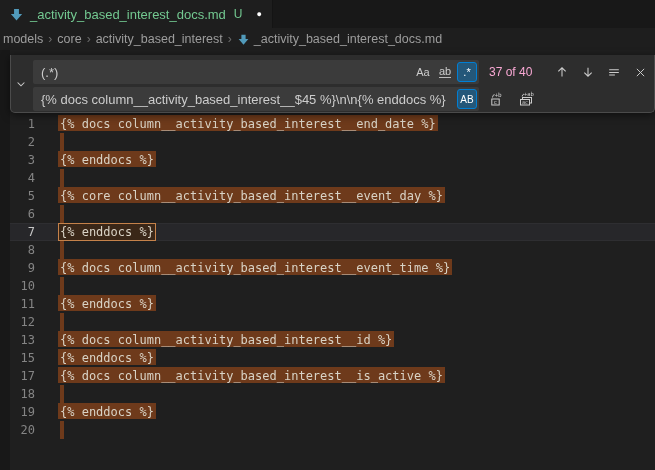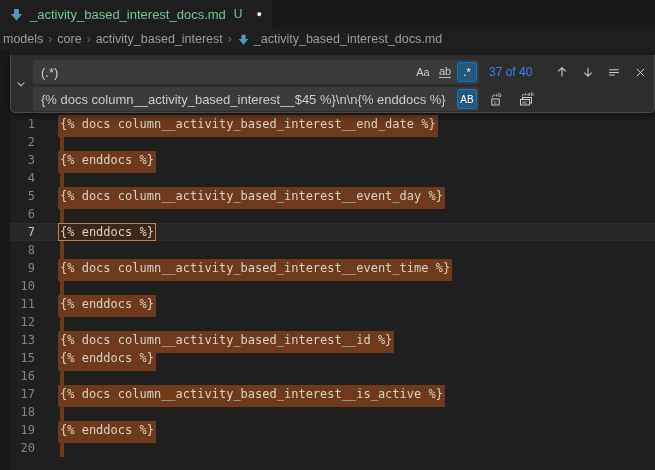--- a/index.html
+++ b/index.html
@@ -46,21 +46,21 @@
   }
   .line { display:flex; height:18px; line-height:18px; }
   .line.current { background:#27272a; box-shadow:0 -1px 0 #2e2e31 inset, 0 1px 0 #2e2e31 inset; }
   .gutter {
     width:25px; text-align:right; color:#858585;
     flex:none; user-select:none;
   }
   .line.current .gutter { color:#c6c6c6; }
   .code { margin-left:25px; white-space:pre; color:#d9d3c6; }
   .match {
-    display:inline-block; background:#6e3a1b; height:22px; line-height:18px;
+    display:inline-block; background:#6e3a1b; height:16px; line-height:18px;
     padding:0 2px; margin:0 -2px;text-align:center;
   }
   .match-empty {
     display:inline-block; background:#6e3a1b; width:4px; height:18px;
     vertical-align:top;
   }
   .match-current {
     display:inline-block; background:#3a2718; height:18px; line-height:16px;
     border:1px solid #c5824a; padding:0 1px; margin:0 -2px;
   }
@@ -86,21 +86,21 @@
   }
   .fw-input .value { flex:1 1 auto; overflow:hidden; white-space:nowrap; }
   .opt-btn {
     flex:none; width:20px; height:20px; margin-left:2px;
     display:flex; align-items:center; justify-content:center;
     border-radius:3px; border:1px solid transparent;
     font-size:11px; color:#cccccc; cursor:pointer; user-select:none;
   }
   .opt-btn.active { background:#245779; border-color:#007fd4; color:#ffffff; }
   .opt-underline { border-bottom:1px solid #bbbbbb; line-height:11px; }
-  .fw-count { font-size:12px; color:#3b82f6; margin-left:10px; min-width:58px; }
+  .fw-count { font-size:12px; color:#f9a8d4; margin-left:10px; min-width:58px; }
   .icon-btn {
     width:22px; height:22px; border-radius:4px;
     display:flex; align-items:center; justify-content:center;
     color:#cccccc; cursor:pointer; flex:none;
   }
   .fw-nav { display:flex; align-items:center; gap:4px; margin-left:4px; }
   .fw-replace-actions { display:flex; align-items:center; gap:6px; margin-left:8px; }
   svg { display:block; }
 </style>
 </head>
@@ -150,21 +150,21 @@
       <div class="line">
         <span class="gutter">3</span>
         <span class="code"><span class="match">{% enddocs %}</span></span>
       </div>
       <div class="line">
         <span class="gutter">4</span>
         <span class="code"><span class="match-empty"></span></span>
       </div>
       <div class="line">
         <span class="gutter">5</span>
-        <span class="code"><span class="match">{% docs column__activity_based_interest__event_day %}</span></span>
+        <span class="code"><span class="match">{% core column__activity_based_interest__event_day %}</span></span>
       </div>
       <div class="line">
         <span class="gutter">6</span>
         <span class="code"><span class="match-empty"></span></span>
       </div>
       <div class="line current">
         <span class="gutter">7</span>
         <span class="code"><span class="match-current">{% enddocs %}</span></span>
       </div>
       <div class="line">
@@ -187,24 +187,20 @@
         <span class="gutter">12</span>
         <span class="code"><span class="match-empty"></span></span>
       </div>
       <div class="line">
         <span class="gutter">13</span>
         <span class="code"><span class="match">{% docs column__activity_based_interest__id %}</span></span>
       </div>
       <div class="line">
         <span class="gutter">15</span>
         <span class="code"><span class="match">{% enddocs %}</span></span>
-      </div>
-      <div class="line">
-        <span class="gutter">16</span>
-        <span class="code"><span class="match-empty"></span></span>
       </div>
       <div class="line">
         <span class="gutter">17</span>
         <span class="code"><span class="match">{% docs column__activity_based_interest__is_active %}</span></span>
       </div>
       <div class="line">
         <span class="gutter">18</span>
         <span class="code"><span class="match-empty"></span></span>
       </div>
       <div class="line">

